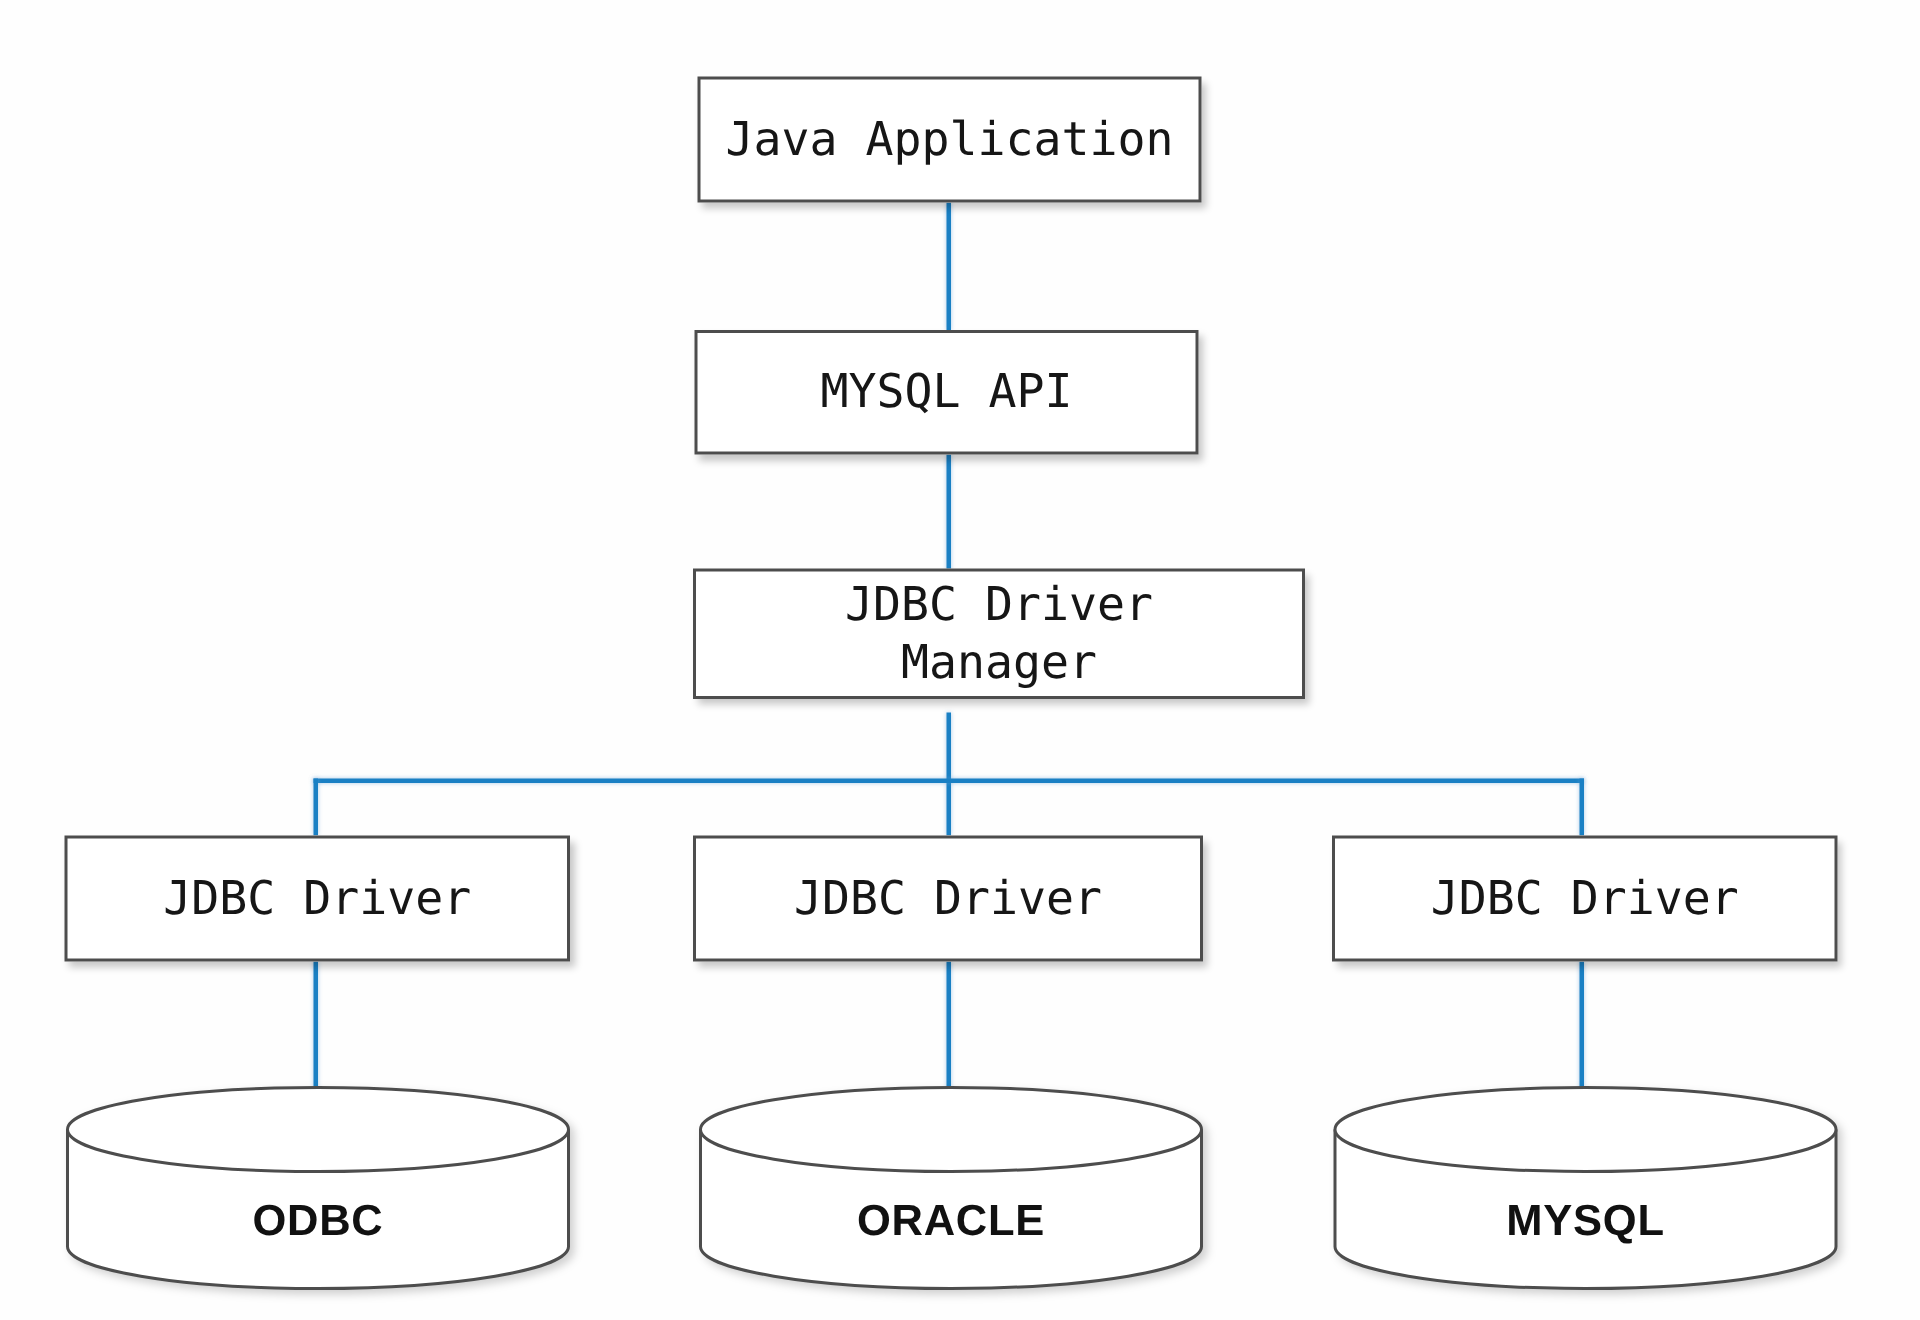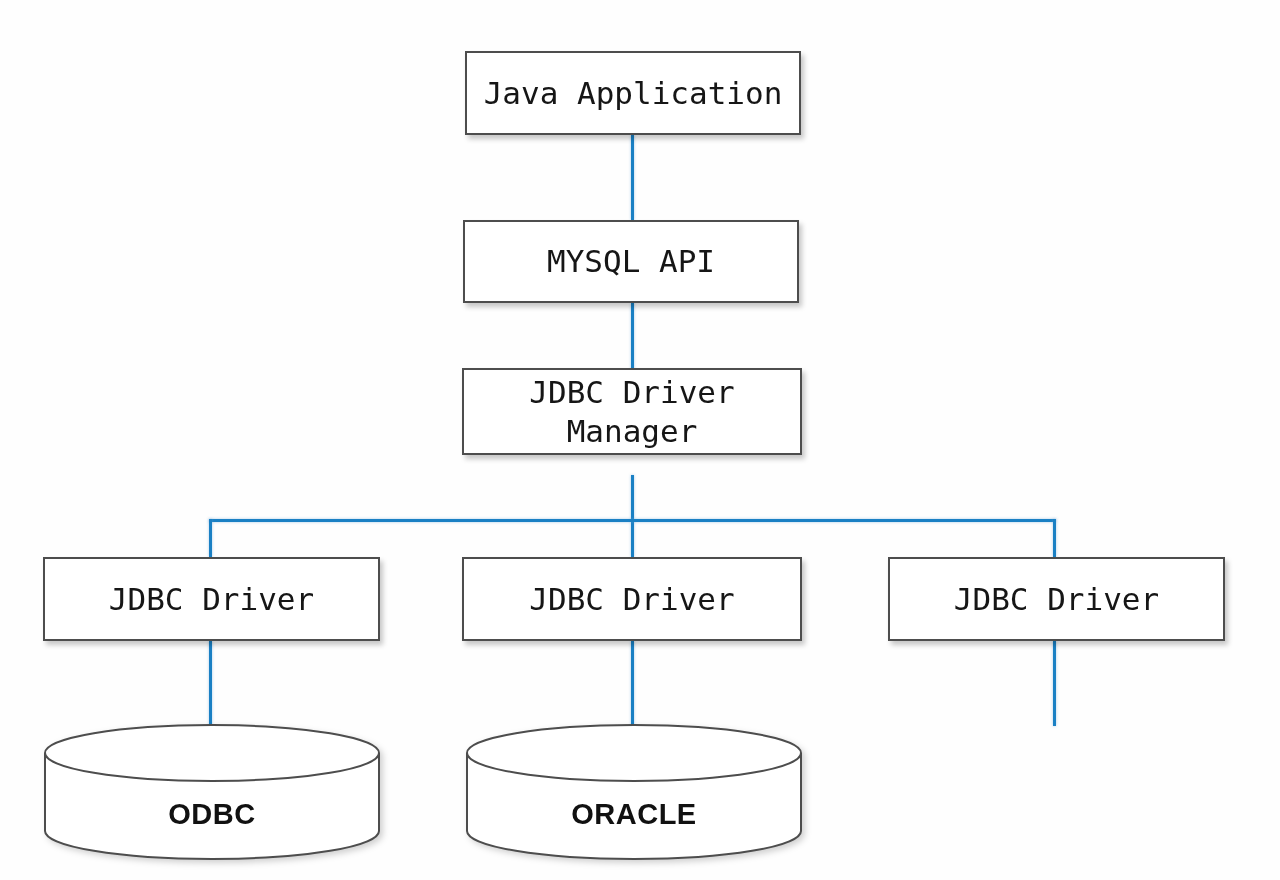--- a/index.html
+++ b/index.html
@@ -82,21 +82,21 @@
   <div class="conn v" style="left:1053px;top:641px;height:85px"></div>
 
   <div class="node" style="left:465px;top:51px;width:336px;height:84px">
     <span class="lbl">Java Application</span>
   </div>
 
   <div class="node" style="left:463px;top:220px;width:336px;height:83px">
     <span class="lbl">MYSQL API</span>
   </div>
 
-  <div class="node" style="left:462px;top:368px;width:340px;height:87px">
+  <div class="node" style="left:462px;top:379px;width:408px;height:87px">
     <span class="lbl">JDBC Driver Manager</span>
   </div>
 
   <div class="node" style="left:43px;top:557px;width:337px;height:84px">
     <span class="lbl">JDBC Driver</span>
   </div>
 
   <div class="node" style="left:462px;top:557px;width:340px;height:84px">
     <span class="lbl">JDBC Driver</span>
   </div>
@@ -114,14 +114,21 @@
   </div>
 
   <div class="db" style="left:464px;top:722px;width:340px;height:140px">
     <svg width="340" height="140" viewBox="0 0 340 140">
       <path d="M3,31 L3,109 A167,28 0 0 0 337,109 L337,31" fill="#ffffff" stroke="#4d4d4d" stroke-width="2"></path>
       <ellipse cx="170" cy="31" rx="167" ry="28" fill="#ffffff" stroke="#4d4d4d" stroke-width="2"></ellipse>
     </svg>
     <span class="db-lbl">ORACLE</span>
   </div>
 
+  <div class="db" style="left:887px;top:722px;width:340px;height:140px">
+    <svg width="340" height="140" viewBox="0 0 340 140">
+      <path d="M3,31 L3,109 A167,28 0 0 0 337,109 L337,31" fill="#ffffff" stroke="#4d4d4d" stroke-width="2"></path>
+      <ellipse cx="170" cy="31" rx="167" ry="28" fill="#ffffff" stroke="#4d4d4d" stroke-width="2"></ellipse>
+    </svg>
+    <span class="db-lbl">MYSQL</span>
+  </div>
 
 </div>
 
 </body></html>

